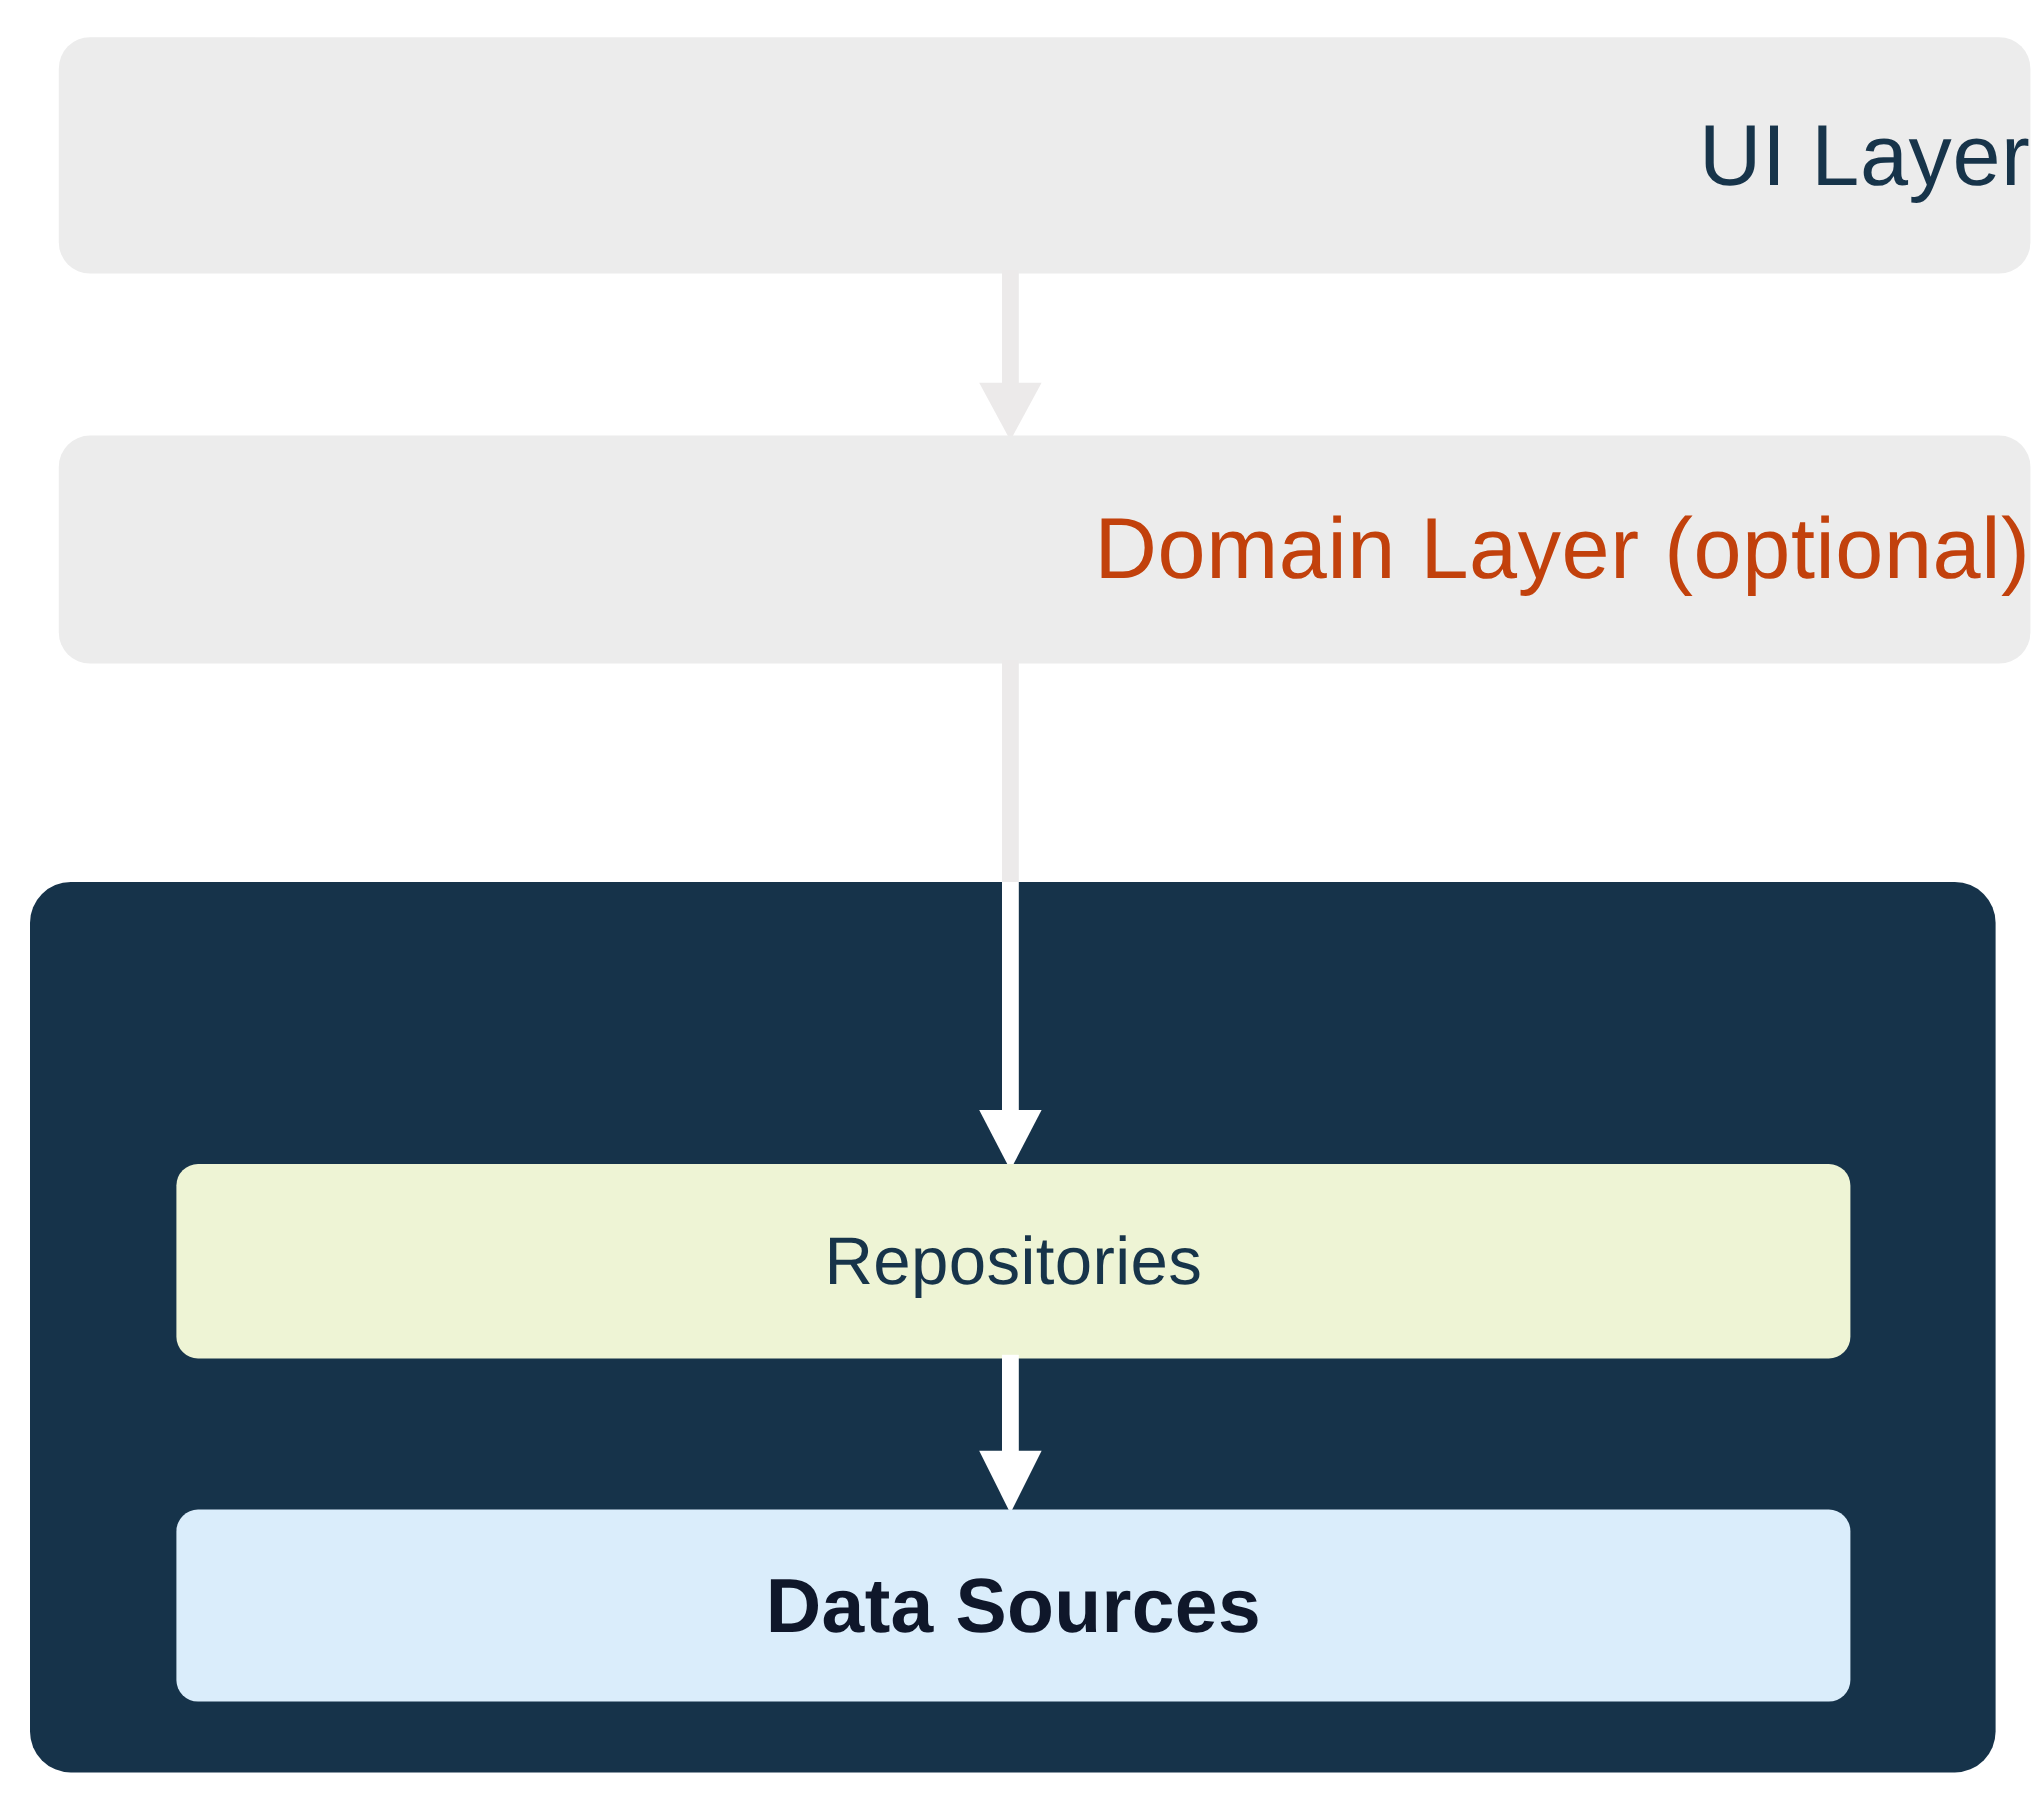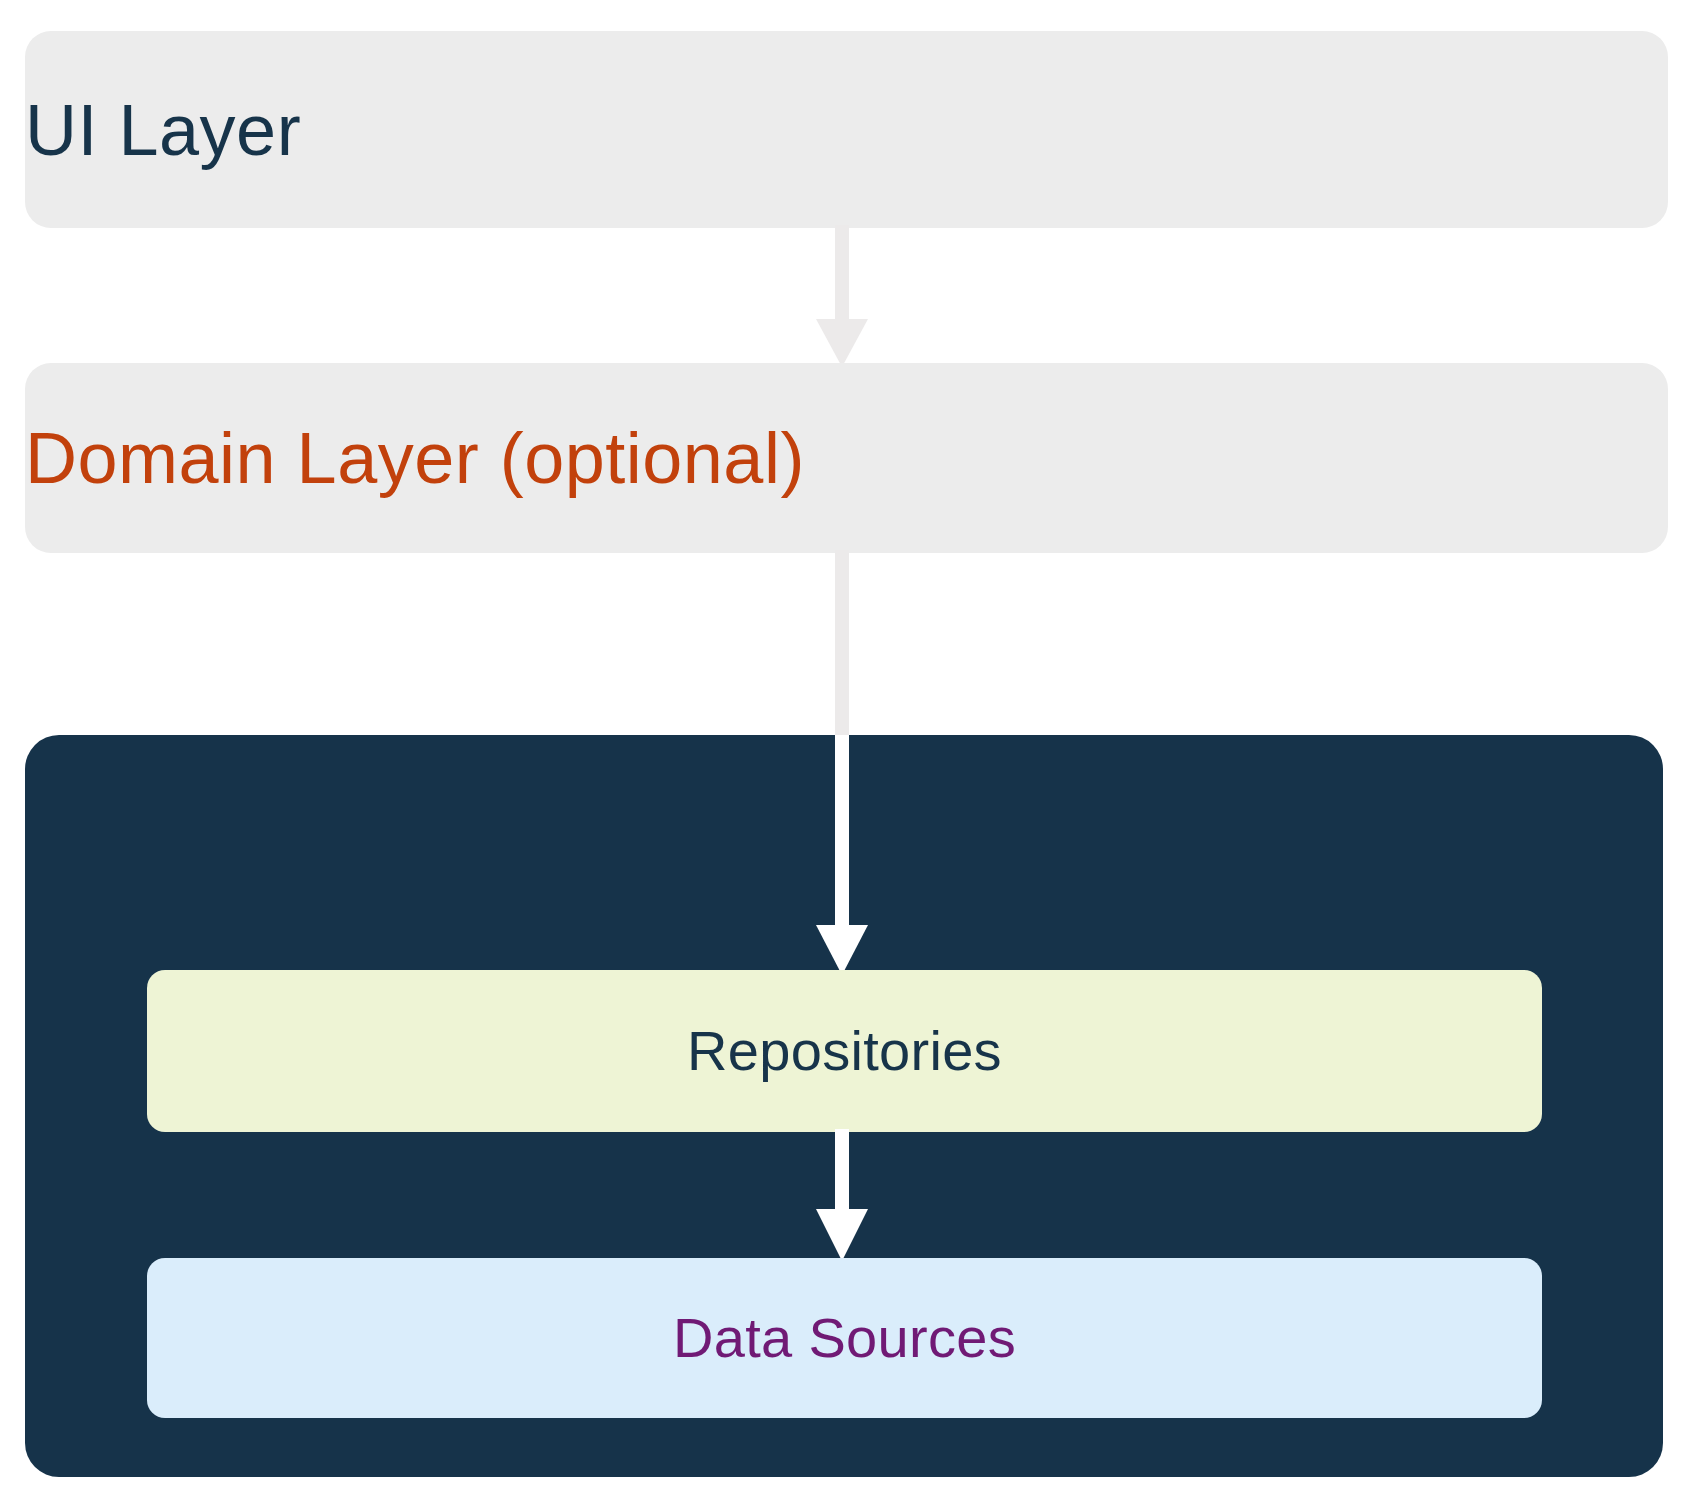--- a/index.html
+++ b/index.html
@@ -18,21 +18,22 @@
     background: #ffffff;
     overflow: hidden;
   }
 
   
   .layer-box {
     position: absolute;
     box-sizing: border-box;
     display: flex;
     align-items: center;
-    justify-content: flex-start;
+    justify-content: flex-end;
+    margin-left: 24px;
   }
 
   
   #ui-layer-box {
     left: 25px;
     top: 31px;
     width: 1643px;
     height: 197px;
     background: #ececec;
     border-radius: 26px;
@@ -114,23 +115,23 @@
     top: 523px;    
     width: 1395px;
     height: 160px;
     background: #daedfb;
     border-radius: 18px;
     display: flex;
     align-items: center;
     justify-content: center;
   }
   #data-sources-label {
-    font-size: 56px;
-    font-weight: 400;
-    color: #701a75;
+    font-size: 64px;
+    font-weight: 700;
+    color: #0f172a;
     line-height: 1;
     letter-spacing: 0.3px;
   }
 
   
   .arrow-svg {
     position: absolute;
     overflow: visible;
   }
   #arrow-ui-to-domain {

